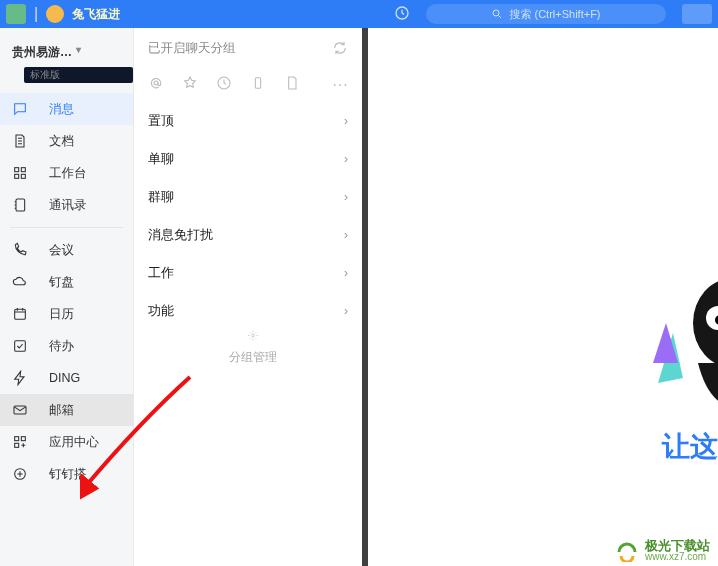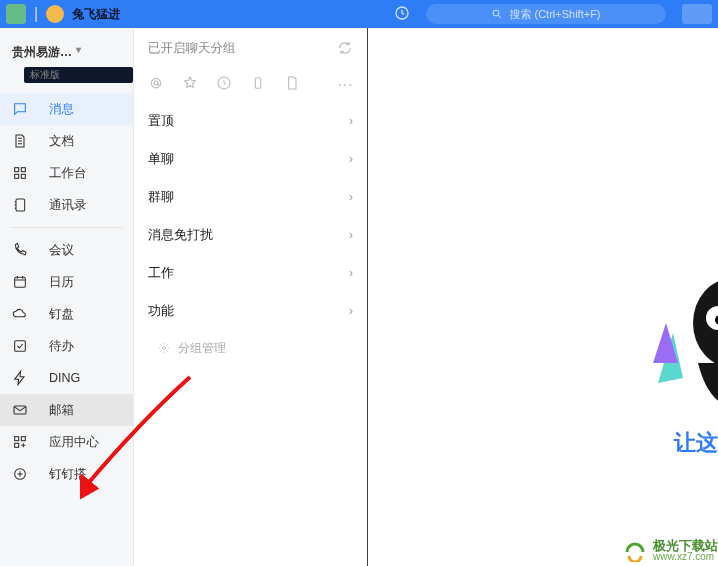--- a/index.html
+++ b/index.html
@@ -1,53 +1,53 @@
 <!DOCTYPE html>
 <html><head>
 <meta charset="utf-8">
 <style>
   * { box-sizing: border-box; margin:0; padding:0; font-family: "Microsoft YaHei", Arial, sans-serif; }
   body { width:718px; height:566px; overflow:hidden; background:#fff; position:relative; }
   .topbar { height:28px; background:#2e7cf6; display:flex; align-items:center; padding:0 6px; gap:8px; }
   .avatar-sm { width:20px; height:20px; background:#6b8; border-radius:3px; }
   .avatar-sm2 { width:18px; height:18px; background:#f6b94c; border-radius:50%; }
-  .top-name { color:#0f172a; font-size:12px; font-weight:600; }
+  .top-name { color:#fef9c3; font-size:12px; font-weight:600; }
   .top-spacer { flex:1; }
   .history-icon { margin-right:8px; color:#cfe0ff; font-size:14px; }
   .search-wrap { width:240px; height:20px; background:#4b8ff8; border-radius:10px; display:flex; align-items:center; justify-content:center; color:#cfe0ff; font-size:11px; gap:6px; }
   .top-right-btn { width:30px; height:20px; background:#5f9cf9; margin-left:8px; border-radius:3px; }
 
   .main { display:flex; height:calc(566px - 28px); }
   .sidebar { width:134px; background:#f5f6f7; border-right:1px solid #e9e9e9; padding-top:10px; display:flex; flex-direction:column; }
   .org { padding:6px 10px 2px 12px; color:#333; font-size:12px; font-weight:600; display:flex; align-items:flex-start; gap:4px;}
   .org-drop { font-size:10px; color:#888; }
   .org-badge { margin:4px 0 10px 24px; font-size:10px; color:#888; background:#0f172a; border-radius:2px; padding:1px 6px; display:inline-block; }
 
   .side-item { height:32px; display:flex; align-items:center; gap:21px; padding:0 10px 0 12px; font-size:12.5px; color:#333; cursor:pointer; }
   .side-item.active { color:#2e7cf6; background:#e8f0fe; }
   .side-item.highlight { background:#e6e6e6; }
   .side-ico { width:16px; height:16px; display:inline-flex; align-items:center; justify-content:center; color:inherit; }
   .side-ico svg{width:16px;height:16px;stroke:currentColor;fill:none;stroke-width:1.6;}
   .side-sep { height:1px; background:#e5e5e5; margin:6px 10px; }
 
-  .list-col { width:234px; border-right:1px solid #404040; display:flex; flex-direction:column; }
+  .list-col { width:234px; border-right:6px solid #404040; display:flex; flex-direction:column; }
   .list-head { height:40px; display:flex; align-items:center; justify-content:space-between; padding:0 14px; font-size:12.5px; color:#888; }
   .refresh-ico { width:16px;height:16px;color:#bbb; }
   .filter-row { height:34px; display:flex; align-items:center; gap:18px; padding:0 14px; color:#bbb; }
   .filter-row .dots{margin-left:auto;}
   .filter-row svg{width:16px;height:16px;stroke:currentColor;fill:none;stroke-width:1.6;}
   .group-item { height:38px; display:flex; align-items:center; justify-content:space-between; padding:0 14px; font-size:13px; color:#222; cursor:pointer; }
   .chev { color:#999; font-size:12px; }
-  .group-manage { height:36px; display:flex; align-items:center; gap:8px; padding:0 14px 0 24px; font-size:12px; color:#aaa;}
+  .group-manage { height:36px; display:flex; align-items:center; gap:8px; padding:0 14px 0 24px; font-size:12px; color:#aaa;flex-direction:column;}
   .gear{width:12px;height:12px;stroke:#bbb;fill:none;stroke-width:1.6;}
 
   .content { flex:1; position:relative; overflow:hidden; background:#fff;}
   .mascot { position:absolute; right:-40px; top:235px; width:120px; height:150px;}
-  .blue-text { position:absolute; right:0; top:400px; color:#2e7cf6; font-size:22px; font-weight:600;text-align:center;}
-  .watermark { position:absolute; right:0; bottom:4px; display:flex; align-items:center; gap:6px;}
+  .blue-text { position:absolute; right:0; top:400px; color:#2e7cf6; font-size:28px; font-weight:600;text-align:center;}
+  .watermark { position:absolute; right:8px; bottom:4px; display:flex; align-items:center; gap:6px;}
   .wm-logo { width:24px;height:24px;}
   .wm-text { display:flex; flex-direction:column; line-height:1;}
   .wm-cn{font-size:13px;color:#4a8f2e;font-weight:700;}
   .wm-url{font-size:10px;color:#6aa94a;}
 
   .arrow { position:absolute; left:80px; top:372px; pointer-events:none; }
   .arrow svg { width:120px; height:130px; }
 </style>
 </head>
 <body>
@@ -125,33 +125,33 @@
       <span class="side-ico">
           <svg viewBox="0 0 24 24">
             <path d="M5 4c0 8 7 15 15 15l1-4-5-2-2 2c-3-1-5-3-6-6l2-2-2-5z"></path>
           </svg>
         </span>
       <span>会议</span>
     </div>
     <div class="side-item">
       <span class="side-ico">
           <svg viewBox="0 0 24 24">
+            <path d="M6 16a4 4 0 010-8 6 6 0 0111 2 3 3 0 010 6z"></path>
+          </svg>
+        </span>
+      <span>钉盘</span>
+    </div>
+    <div class="side-item">
+      <span class="side-ico">
+          <svg viewBox="0 0 24 24">
             <rect x="4" y="5" width="16" height="15" rx="2"></rect>
             <path d="M4 9h16M8 3v4M16 3v4"></path>
           </svg>
         </span>
       <span>日历</span>
-    </div>
-    <div class="side-item">
-      <span class="side-ico">
-          <svg viewBox="0 0 24 24">
-            <path d="M6 16a4 4 0 010-8 6 6 0 0111 2 3 3 0 010 6z"></path>
-          </svg>
-        </span>
-      <span>钉盘</span>
     </div>
     <div class="side-item">
       <span class="side-ico">
           <svg viewBox="0 0 24 24">
             <rect x="4" y="4" width="16" height="16" rx="2"></rect>
             <path d="M8 12l3 3 5-6"></path>
           </svg>
         </span>
       <span>待办</span>
     </div>

